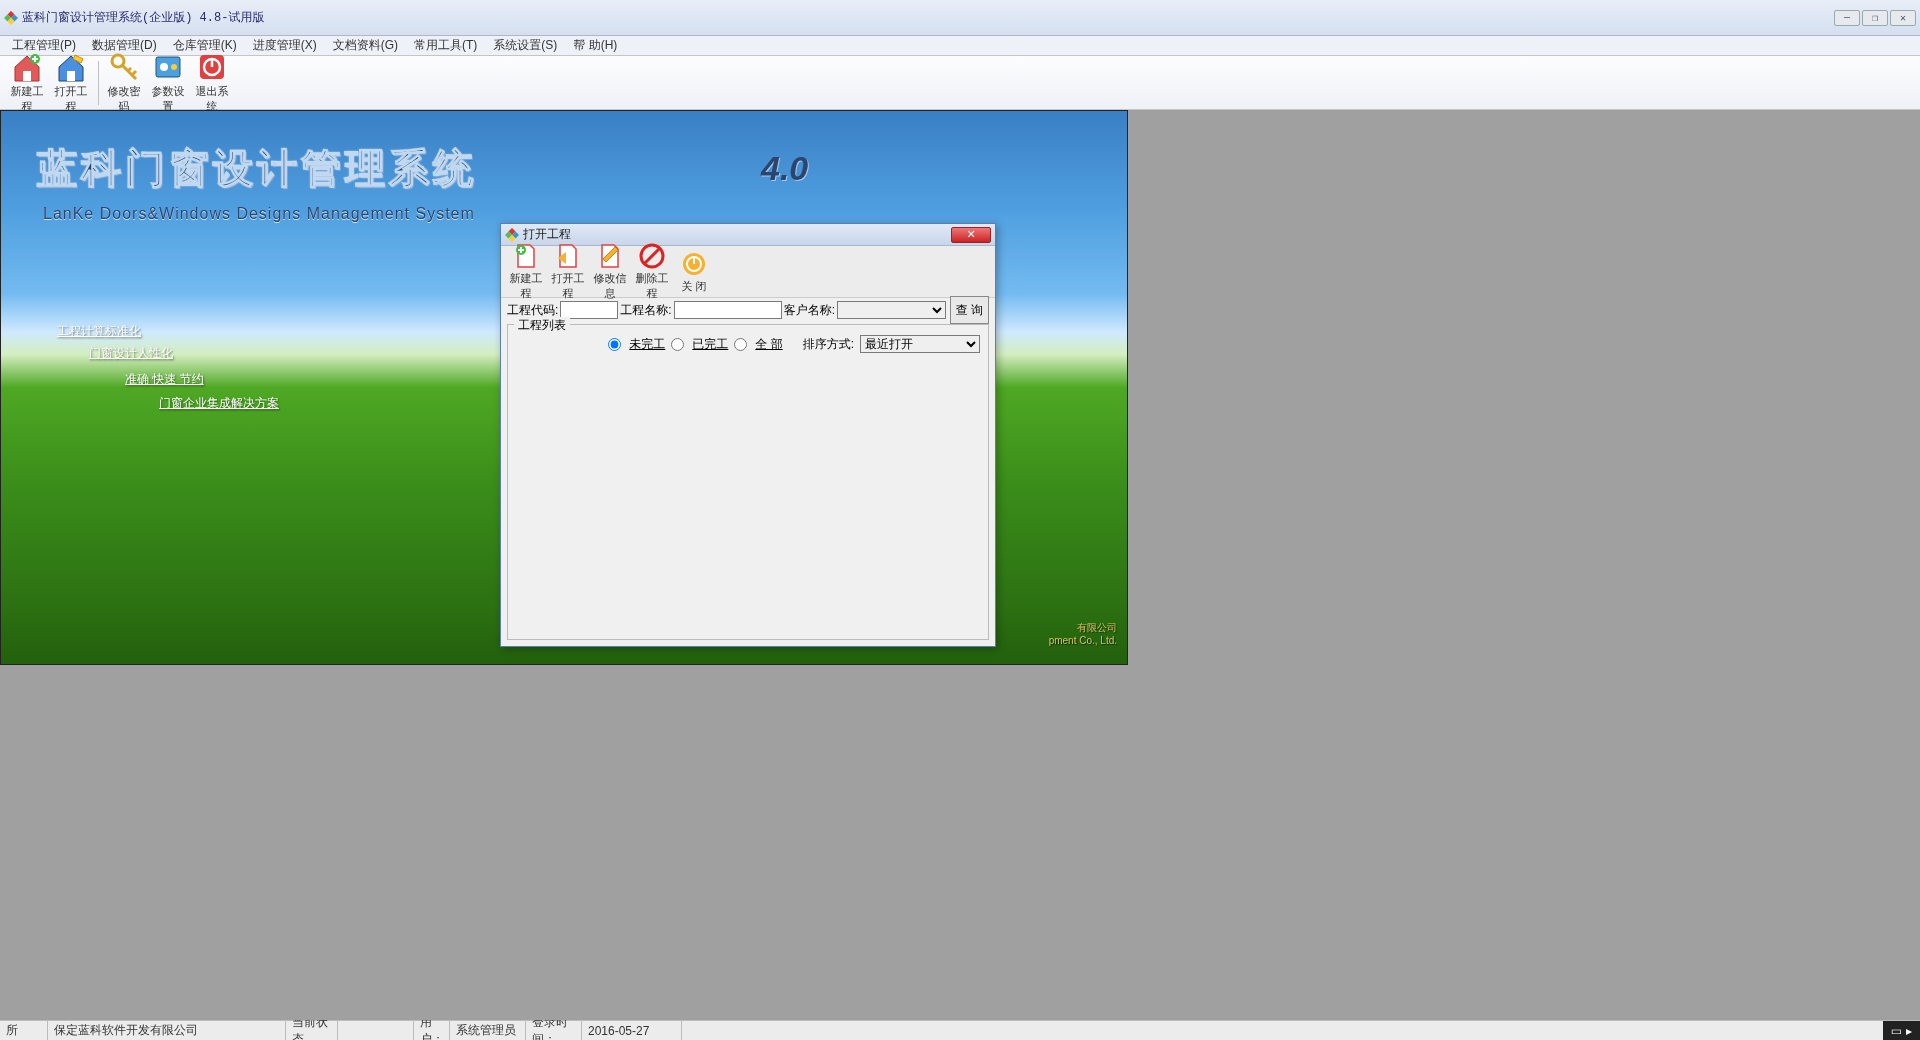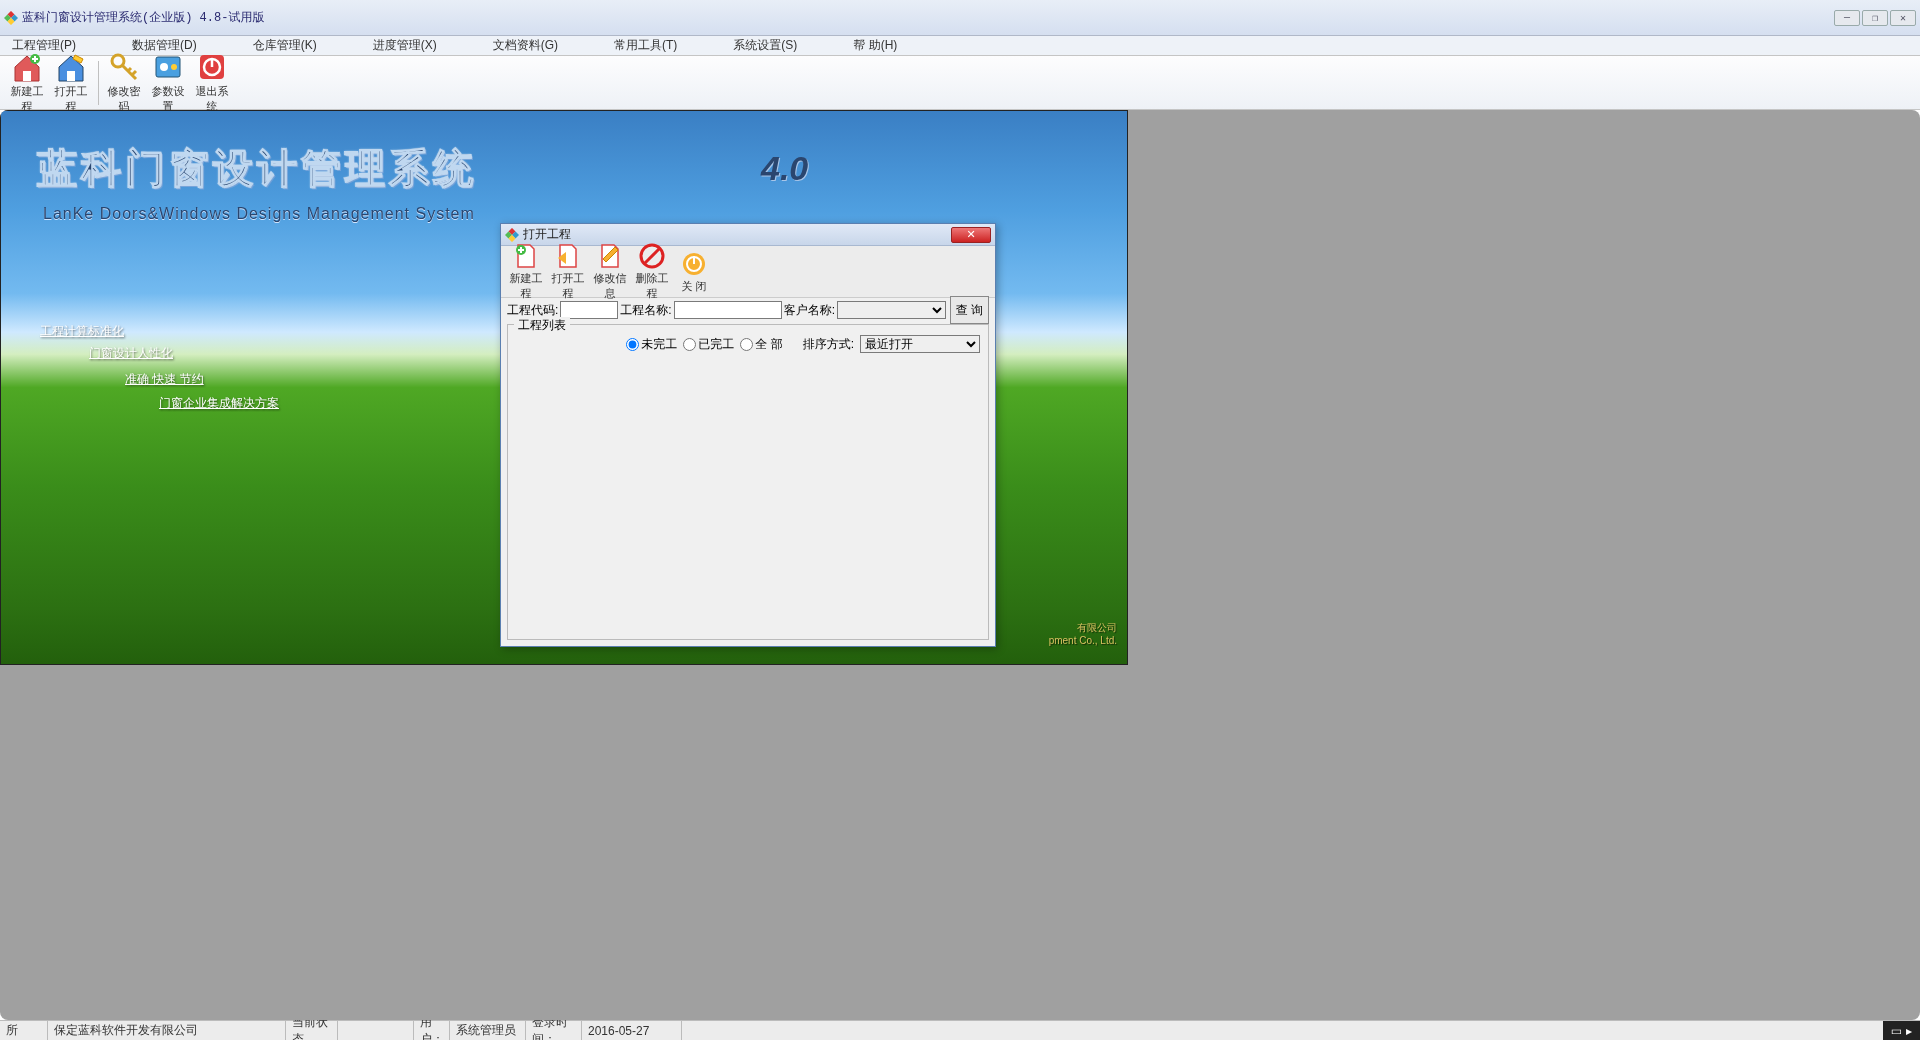--- a/index.html
+++ b/index.html
@@ -53,21 +53,20 @@
 
 .menubar {
   height: 20px;
   background: #eef2f8;
   border-bottom: 1px solid #c5c5c5;
   display: flex;
   align-items: center;
   padding: 0 4px;
   font-size: 12px;
   color: #333;
-  gap: 40px;
 }
 .menubar .menu-item {
   padding: 2px 8px;
   cursor: pointer;
 }
 
 
 .main-toolbar {
   height: 54px;
   background: linear-gradient(#fdfdfe, #eef1f6);
@@ -95,21 +94,20 @@
   background: #c0c0c0;
   margin: 0 4px;
 }
 
 
 .content {
   flex: 1;
   background: #a0a0a0;
   position: relative;
   overflow: hidden;
-  border-radius: 8px;
 }
 .backdrop {
   position: absolute;
   top: 0; left: 0;
   width: 1128px;
   height: 555px;
   border: 1px solid #222;
   background: linear-gradient(to bottom,
     #3a7fc4 0%, #4f9fe0 18%, #73baf0 33%, #cfe9ff 40%,
     #d4eec0 44%, #4fa824 50%, #3a8d1a 68%, #2c7012 90%, #23600c 100%);
@@ -220,21 +218,21 @@
 .dlg-group-label {
   position: absolute; top: -8px; left: 6px;
   background: #f0f0f0; padding: 0 4px;
   font-size: 12px;
 }
 .dlg-filter-row {
   display: flex; align-items: center; justify-content: flex-end;
   gap: 6px; padding: 0 4px 4px;
   font-size: 12px;
 }
-.dlg-filter-row label { display: flex; align-items: center; gap: 2px; }
+.dlg-filter-row label { display: flex; align-items: center; gap: 8px; text-decoration: underline; }
 .dlg-filter-row select { height: 18px; border: 1px solid #7a7a7a; font-size: 12px; width: 120px; }
 
 .data-table {
   flex: 1;
   background: #fff;
   border: 1px solid #888;
   overflow: auto;
 }
 .data-table table { width: 100%; border-collapse: collapse; }
 .data-table th {
@@ -360,21 +358,21 @@
       <div class="tool-label">退出系统</div>
     </div>
   </div>
 
   <div class="content">
 
     <div class="backdrop">
       <div class="bd-title">蓝科门窗设计管理系统</div>
       <div class="bd-version">4.0</div>
       <div class="bd-sub">LanKe Doors&amp;Windows Designs Management System</div>
-      <div class="bd-line" style="top:212px;left:39px">工程计算标准化</div>
+      <div class="bd-line" style="top:212px;left:56px">工程计算标准化</div>
       <div class="bd-line" style="top:234px;left:88px">门窗设计人性化</div>
       <div class="bd-line" style="top:260px;left:124px">准确 快速 节约</div>
       <div class="bd-line" style="top:284px;left:158px">门窗企业集成解决方案</div>
       <div class="bd-r">
         <div>有限公司</div>
         <div>pment Co., Ltd.</div>
       </div>
     </div>
 
     <div class="dialog">

